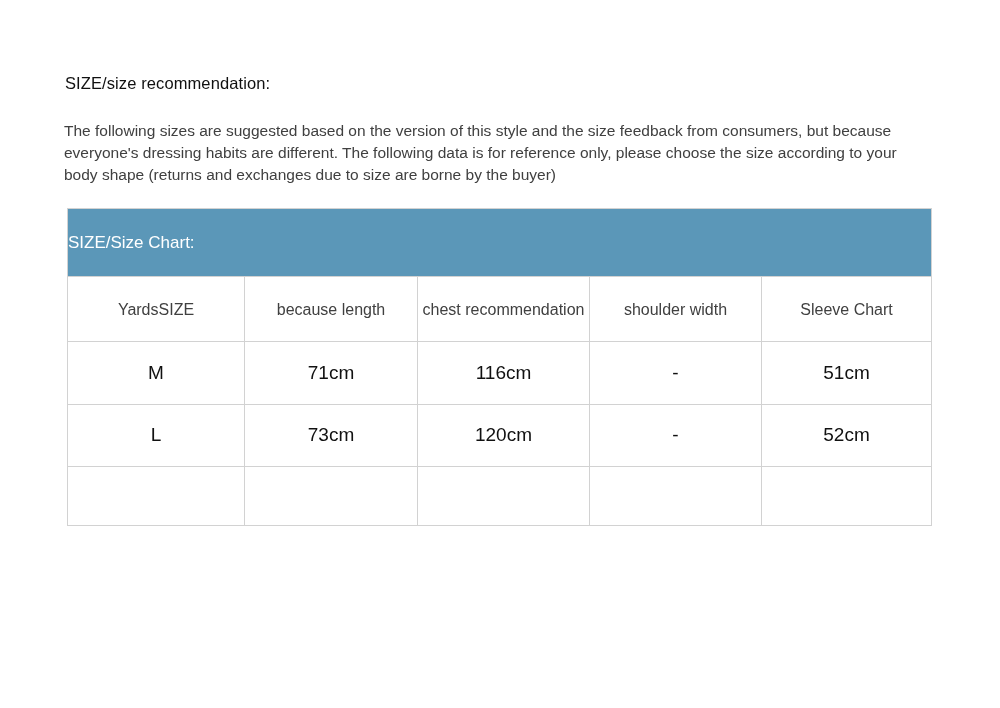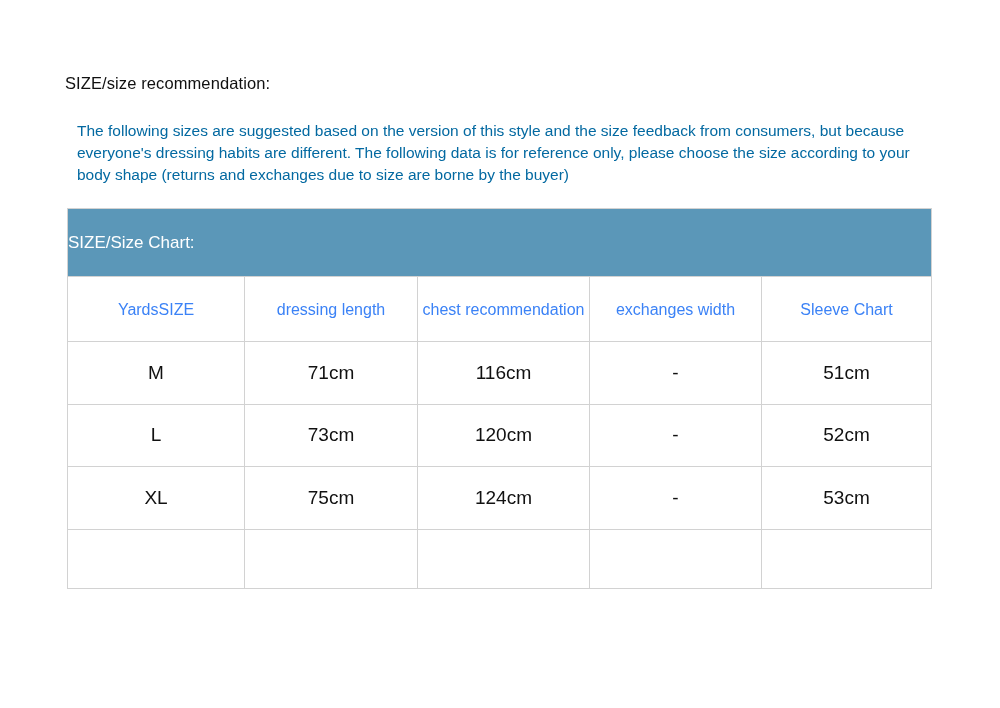--- a/index.html
+++ b/index.html
@@ -30,22 +30,21 @@
     color: #111111;
     letter-spacing: 0.1px;
   }
   .intro {
     position: absolute;
     left: 64px;
     top: 120px;
     width: 856px;
     font-size: 15.5px;
     line-height: 22px;
-    color: #0369a1;
-    margin-left: 13px;
+    color: #404040;
   }
   .table-wrap {
     position: absolute;
     left: 67px;
     top: 208px;
     width: 864px;
   }
   table.size-table {
     border-collapse: collapse;
     width: 864px;
@@ -62,21 +61,21 @@
     border: 1px solid #5b97b8;
     height: 67px;
     color: #ffffff;
     font-size: 17px;
     text-align: left;
     padding-left: 18px;
   }
   .header-row td {
     height: 64px;
     font-size: 16px;
-    color: #3b82f6;
+    color: #404040;
     text-align: center;
     line-height: 21px;
     padding: 0 8px;
   }
   .data-row td {
     height: 61.5px;
     font-size: 19px;
     color: #111111;
     text-align: center;
   }
@@ -114,27 +113,27 @@
       <tbody>
         <tr class="chart-title-row">
           <td colspan="5">SIZE/Size Chart:</td>
         </tr>
 
         <tr class="header-row">
           <td>
             <span class="hdr-multiline">YardsSIZE</span>
           </td>
           <td>
-            <span class="hdr-multiline">dressing length</span>
+            <span class="hdr-multiline">because length</span>
           </td>
           <td>
             <span class="hdr-multiline">chest recommendation</span>
           </td>
           <td>
-            <span class="hdr-multiline">exchanges width</span>
+            <span class="hdr-multiline">shoulder width</span>
           </td>
           <td>
             <span class="hdr-multiline">Sleeve Chart</span>
           </td>
         </tr>
 
         <tr class="data-row">
           <td>M</td>
           <td>71cm</td>
           <td>116cm</td>
@@ -143,27 +142,20 @@
         </tr>
 
         <tr class="data-row">
           <td>L</td>
           <td>73cm</td>
           <td>120cm</td>
           <td>-</td>
           <td>52cm</td>
         </tr>
 
-        <tr class="data-row">
-          <td>XL</td>
-          <td>75cm</td>
-          <td>124cm</td>
-          <td>-</td>
-          <td>53cm</td>
-        </tr>
 
 
         <tr class="empty-row">
           <td></td>
           <td></td>
           <td></td>
           <td></td>
           <td></td>
         </tr>
       </tbody>

